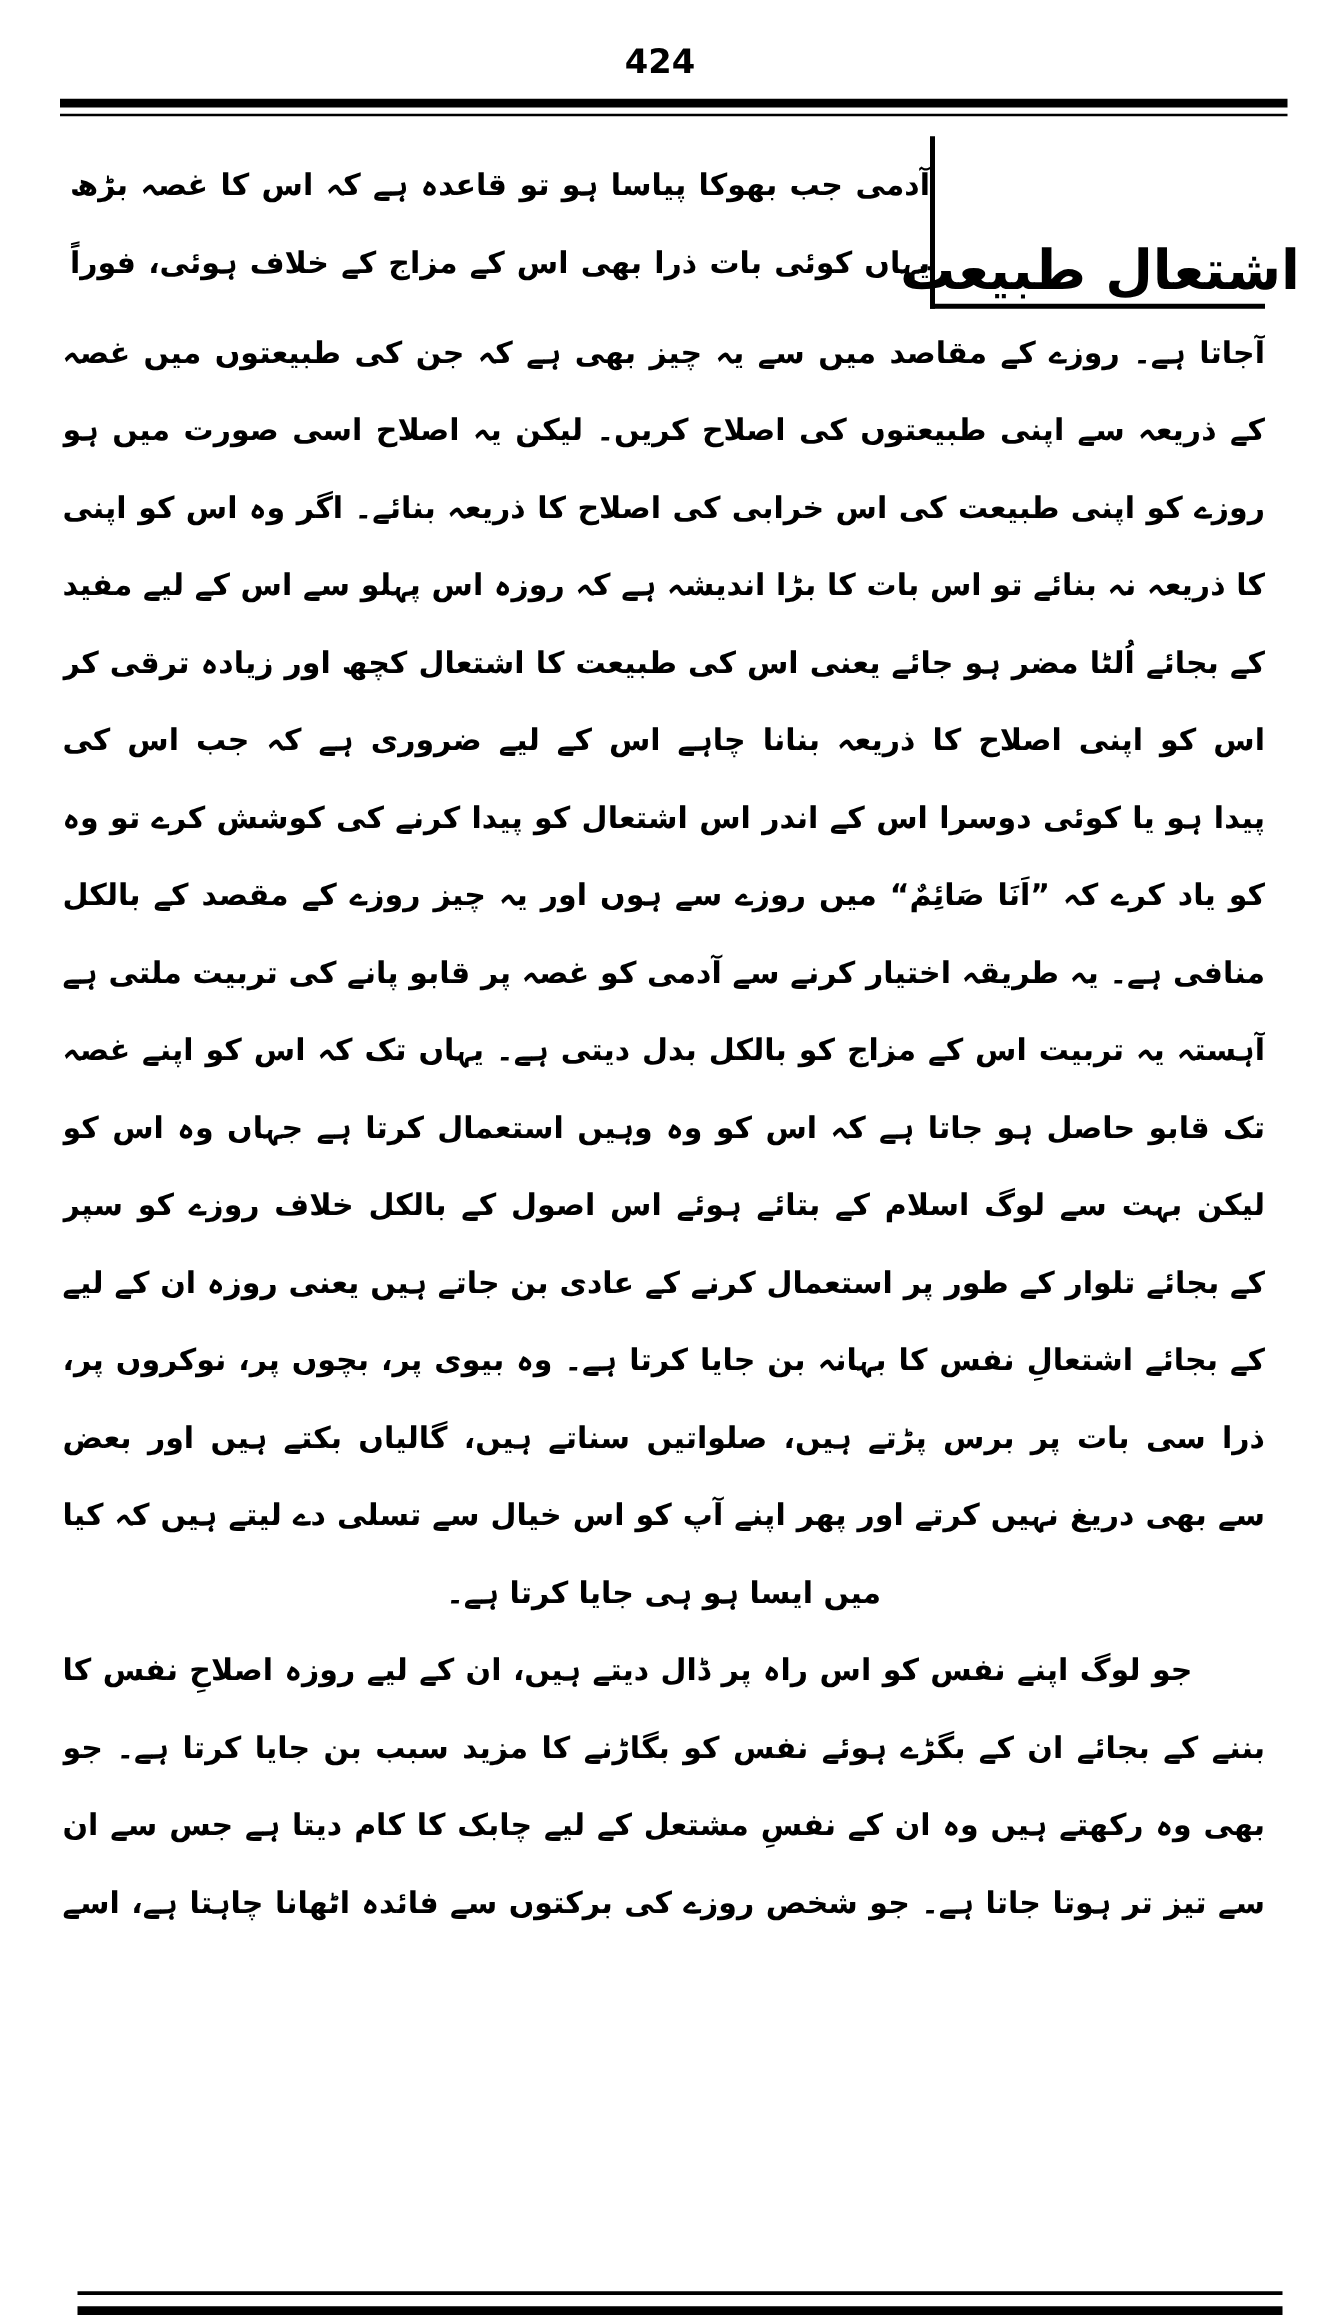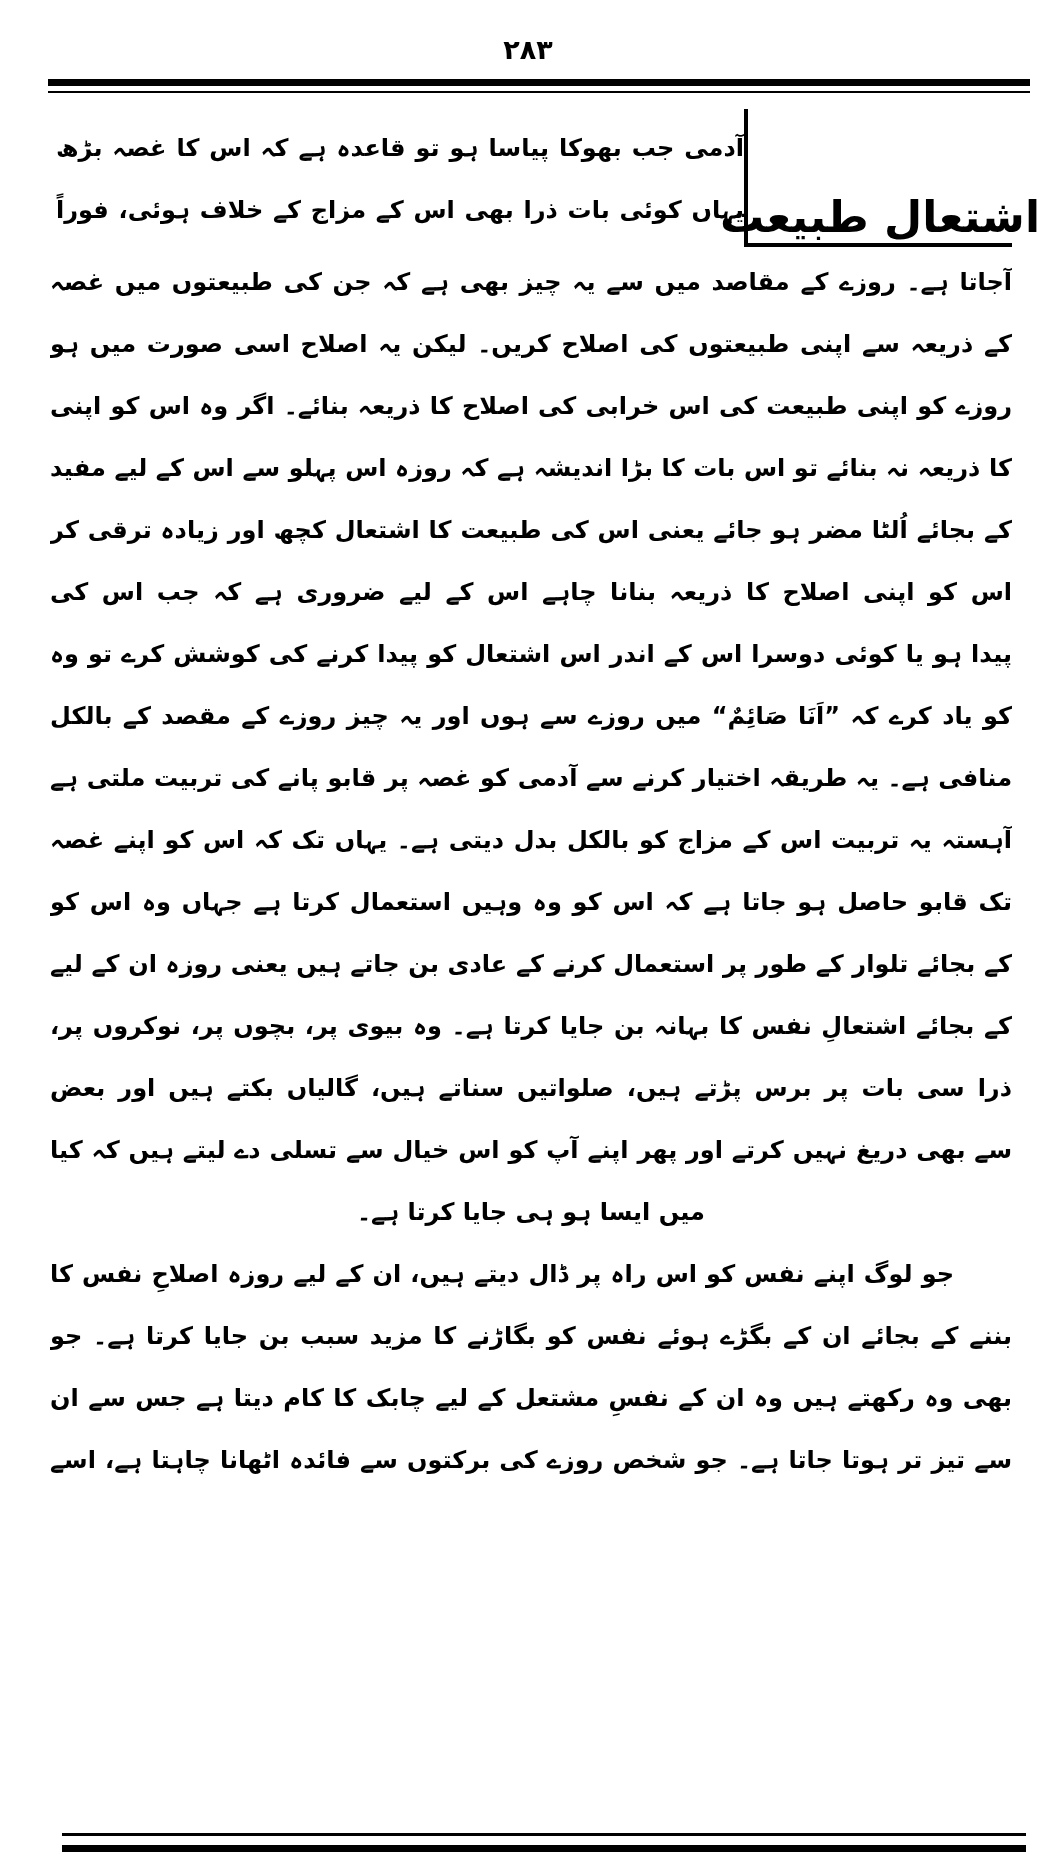--- a/index.html
+++ b/index.html
@@ -52,21 +52,21 @@
 
   .bottom-rules { position:absolute; left:62px; right:30px; bottom:0; }
   .bottom-rules .rule-thin  { margin:0 0 9px 0; height:3px; }
   .bottom-rules .rule-thick { height:7px; }
 </style>
 </head>
 <body>
 
 <div class="page">
 
-  <div class="page-number">۲۸۳</div>
+  <div class="page-number">424</div>
 
   <div class="top-rules">
     <div class="rule-thick"></div>
     <div class="rule-thin"></div>
   </div>
 
   <div class="content">
 
     <div class="intro-section">
       <div class="heading-box">
@@ -83,20 +83,21 @@
         <div class="line j" dir="rtl">کے ذریعہ سے اپنی طبیعتوں کی اصلاح کریں۔ لیکن یہ اصلاح اسی صورت میں ہو سکتی ہے جب آدمی</div>
         <div class="line j" dir="rtl">روزے کو اپنی طبیعت کی اس خرابی کی اصلاح کا ذریعہ بنائے۔ اگر وہ اس کو اپنی طبیعت کی اصلاح</div>
         <div class="line j" dir="rtl">کا ذریعہ نہ بنائے تو اس بات کا بڑا اندیشہ ہے کہ روزہ اس پہلو سے اس کے لیے مفید ہونے</div>
         <div class="line j" dir="rtl">کے بجائے اُلٹا مضر ہو جائے یعنی اس کی طبیعت کا اشتعال کچھ اور زیادہ ترقی کر جائے۔ جو شخص</div>
         <div class="line j" dir="rtl">اس کو اپنی اصلاح کا ذریعہ بنانا چاہے اس کے لیے ضروری ہے کہ جب اس کی طبیعت میں اشتعال</div>
         <div class="line j" dir="rtl">پیدا ہو یا کوئی دوسرا اس کے اندر اس اشتعال کو پیدا کرنے کی کوشش کرے تو وہ فوراً اس بات</div>
         <div class="line j" dir="rtl">کو یاد کرے کہ ”اَنَا صَائِمٌ“ میں روزے سے ہوں اور یہ چیز روزے کے مقصد کے بالکل</div>
         <div class="line j" dir="rtl">منافی ہے۔ یہ طریقہ اختیار کرنے سے آدمی کو غصہ پر قابو پانے کی تربیت ملتی ہے اور آہستہ</div>
         <div class="line j" dir="rtl">آہستہ یہ تربیت اس کے مزاج کو بالکل بدل دیتی ہے۔ یہاں تک کہ اس کو اپنے غصہ پر اس حد</div>
         <div class="line j" dir="rtl">تک قابو حاصل ہو جاتا ہے کہ اس کو وہ وہیں استعمال کرتا ہے جہاں وہ اس کو استعمال کرنا چاہتا ہے</div>
+        <div class="line j" dir="rtl">لیکن بہت سے لوگ اسلام کے بتائے ہوئے اس اصول کے بالکل خلاف روزے کو سپر</div>
         <div class="line j" dir="rtl">کے بجائے تلوار کے طور پر استعمال کرنے کے عادی بن جاتے ہیں یعنی روزہ ان کے لیے ضبطِ نفس</div>
         <div class="line j" dir="rtl">کے بجائے اشتعالِ نفس کا بہانہ بن جایا کرتا ہے۔ وہ بیوی پر، بچوں پر، نوکروں پر، ماتحتوں پر، فوراً</div>
         <div class="line j" dir="rtl">ذرا سی بات پر برس پڑتے ہیں، صلواتیں سناتے ہیں، گالیاں بکتے ہیں اور بعض حالات میں مار پیٹ</div>
         <div class="line j" dir="rtl">سے بھی دریغ نہیں کرتے اور پھر اپنے آپ کو اس خیال سے تسلی دے لیتے ہیں کہ کیا کریں، روزے</div>
         <div class="line end" dir="rtl">میں ایسا ہو ہی جایا کرتا ہے۔</div>
         <div class="line j-indent" dir="rtl">جو لوگ اپنے نفس کو اس راہ پر ڈال دیتے ہیں، ان کے لیے روزہ اصلاحِ نفس کا ذریعہ</div>
         <div class="line j" dir="rtl">بننے کے بجائے ان کے بگڑے ہوئے نفس کو بگاڑنے کا مزید سبب بن جایا کرتا ہے۔ جو روزہ</div>
         <div class="line j" dir="rtl">بھی وہ رکھتے ہیں وہ ان کے نفسِ مشتعل کے لیے چابک کا کام دیتا ہے جس سے ان کا نفس تیز</div>
         <div class="line j" dir="rtl">سے تیز تر ہوتا جاتا ہے۔ جو شخص روزے کی برکتوں سے فائدہ اٹھانا چاہتا ہے، اسے چاہیے</div>
       </div>

